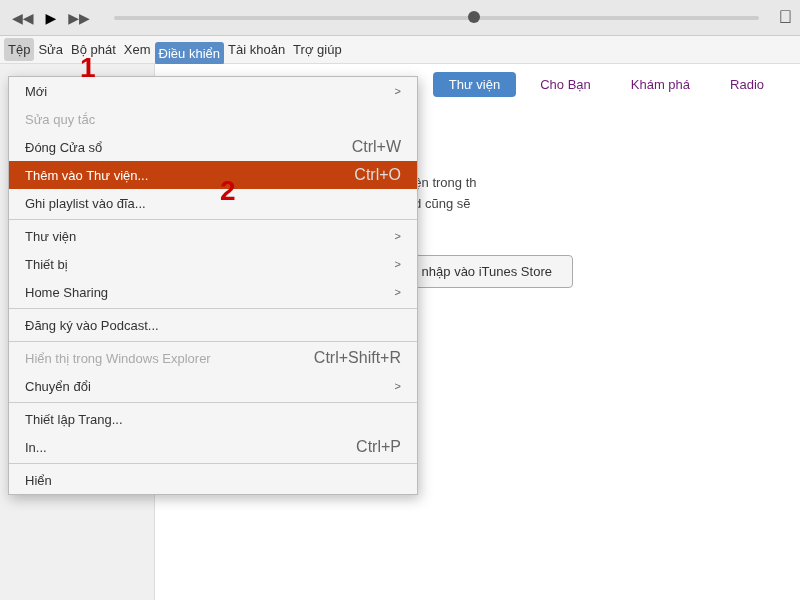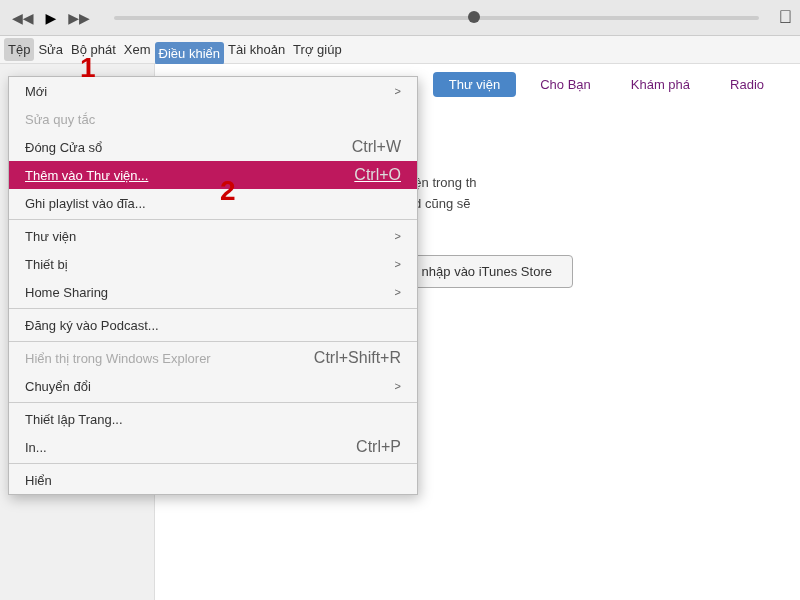--- a/index.html
+++ b/index.html
@@ -115,23 +115,22 @@
       display: flex;
       align-items: center;
       justify-content: space-between;
       padding: 5px 16px 5px 16px;
       cursor: pointer;
       color: #333;
       font-size: 13px;
       height: 28px;
     }
     .dropdown-item.selected {
-      background: #be185d;
+      background: #c2410c;
       color: white;
-      text-decoration: underline;
     }
     .dropdown-item.disabled {
       color: #aaa;
       cursor: default;
     }
     .dropdown-item .shortcut {
       font-size: 16px;
       color: #666;
       margin-left: 20px;
     }

